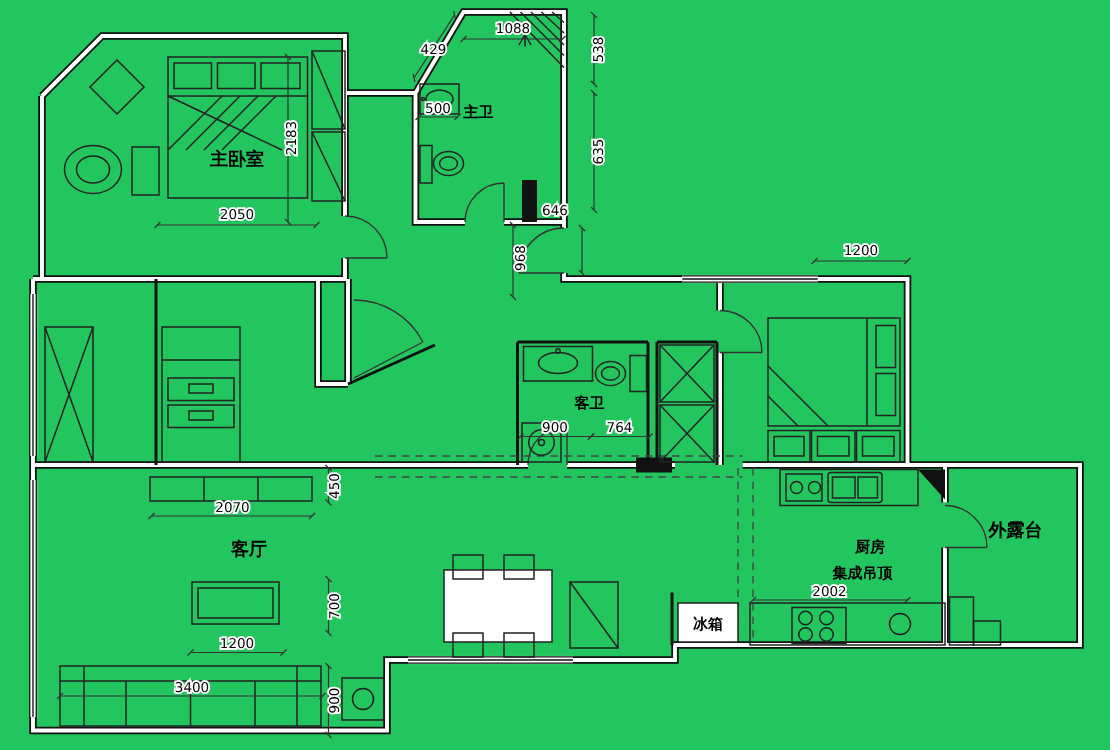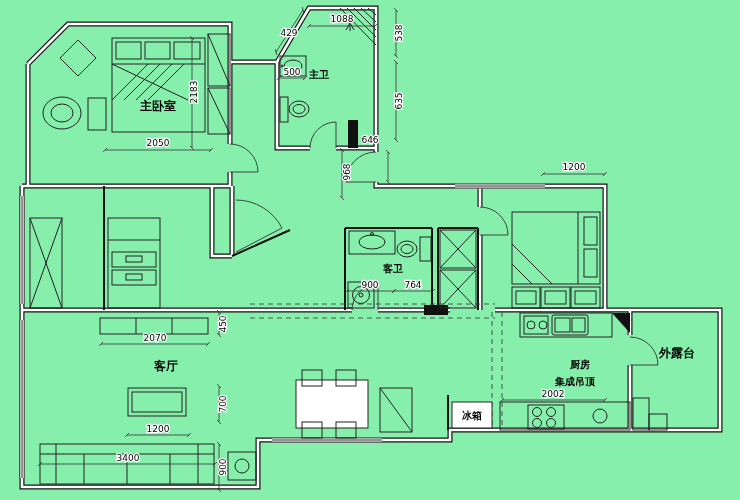--- a/index.html
+++ b/index.html
@@ -1,16 +1,16 @@
 <!DOCTYPE html>
 <html><head>
 <meta charset="utf-8">
 <style>
   html,body{margin:0;padding:0;background:#fff;}
-  .stage{position:relative;width:740px;height:500px;background:#86efac;overflow:hidden;
+  .stage{position:relative;width:740px;height:500px;background:#22c55e;overflow:hidden;
          font-family:"DejaVu Sans",sans-serif;}
   svg{display:block;}
   .wallB{stroke:#111;stroke-width:5;fill:none;stroke-linecap:butt;}
   .wallW{stroke:#fff;stroke-width:2.6;fill:none;stroke-linecap:butt;}
   .thinw{stroke:#111;stroke-width:2;fill:none;}
   .furn{stroke:#222;stroke-width:1;fill:none;}
   .furnf{stroke:#222;stroke-width:1;fill:#fff;}
   .door{stroke:#333;stroke-width:0.9;fill:none;}
   .dash{stroke:#444;stroke-width:0.9;fill:none;stroke-dasharray:5 4;}
   .winl{stroke:#111;stroke-width:0.9;fill:none;}

